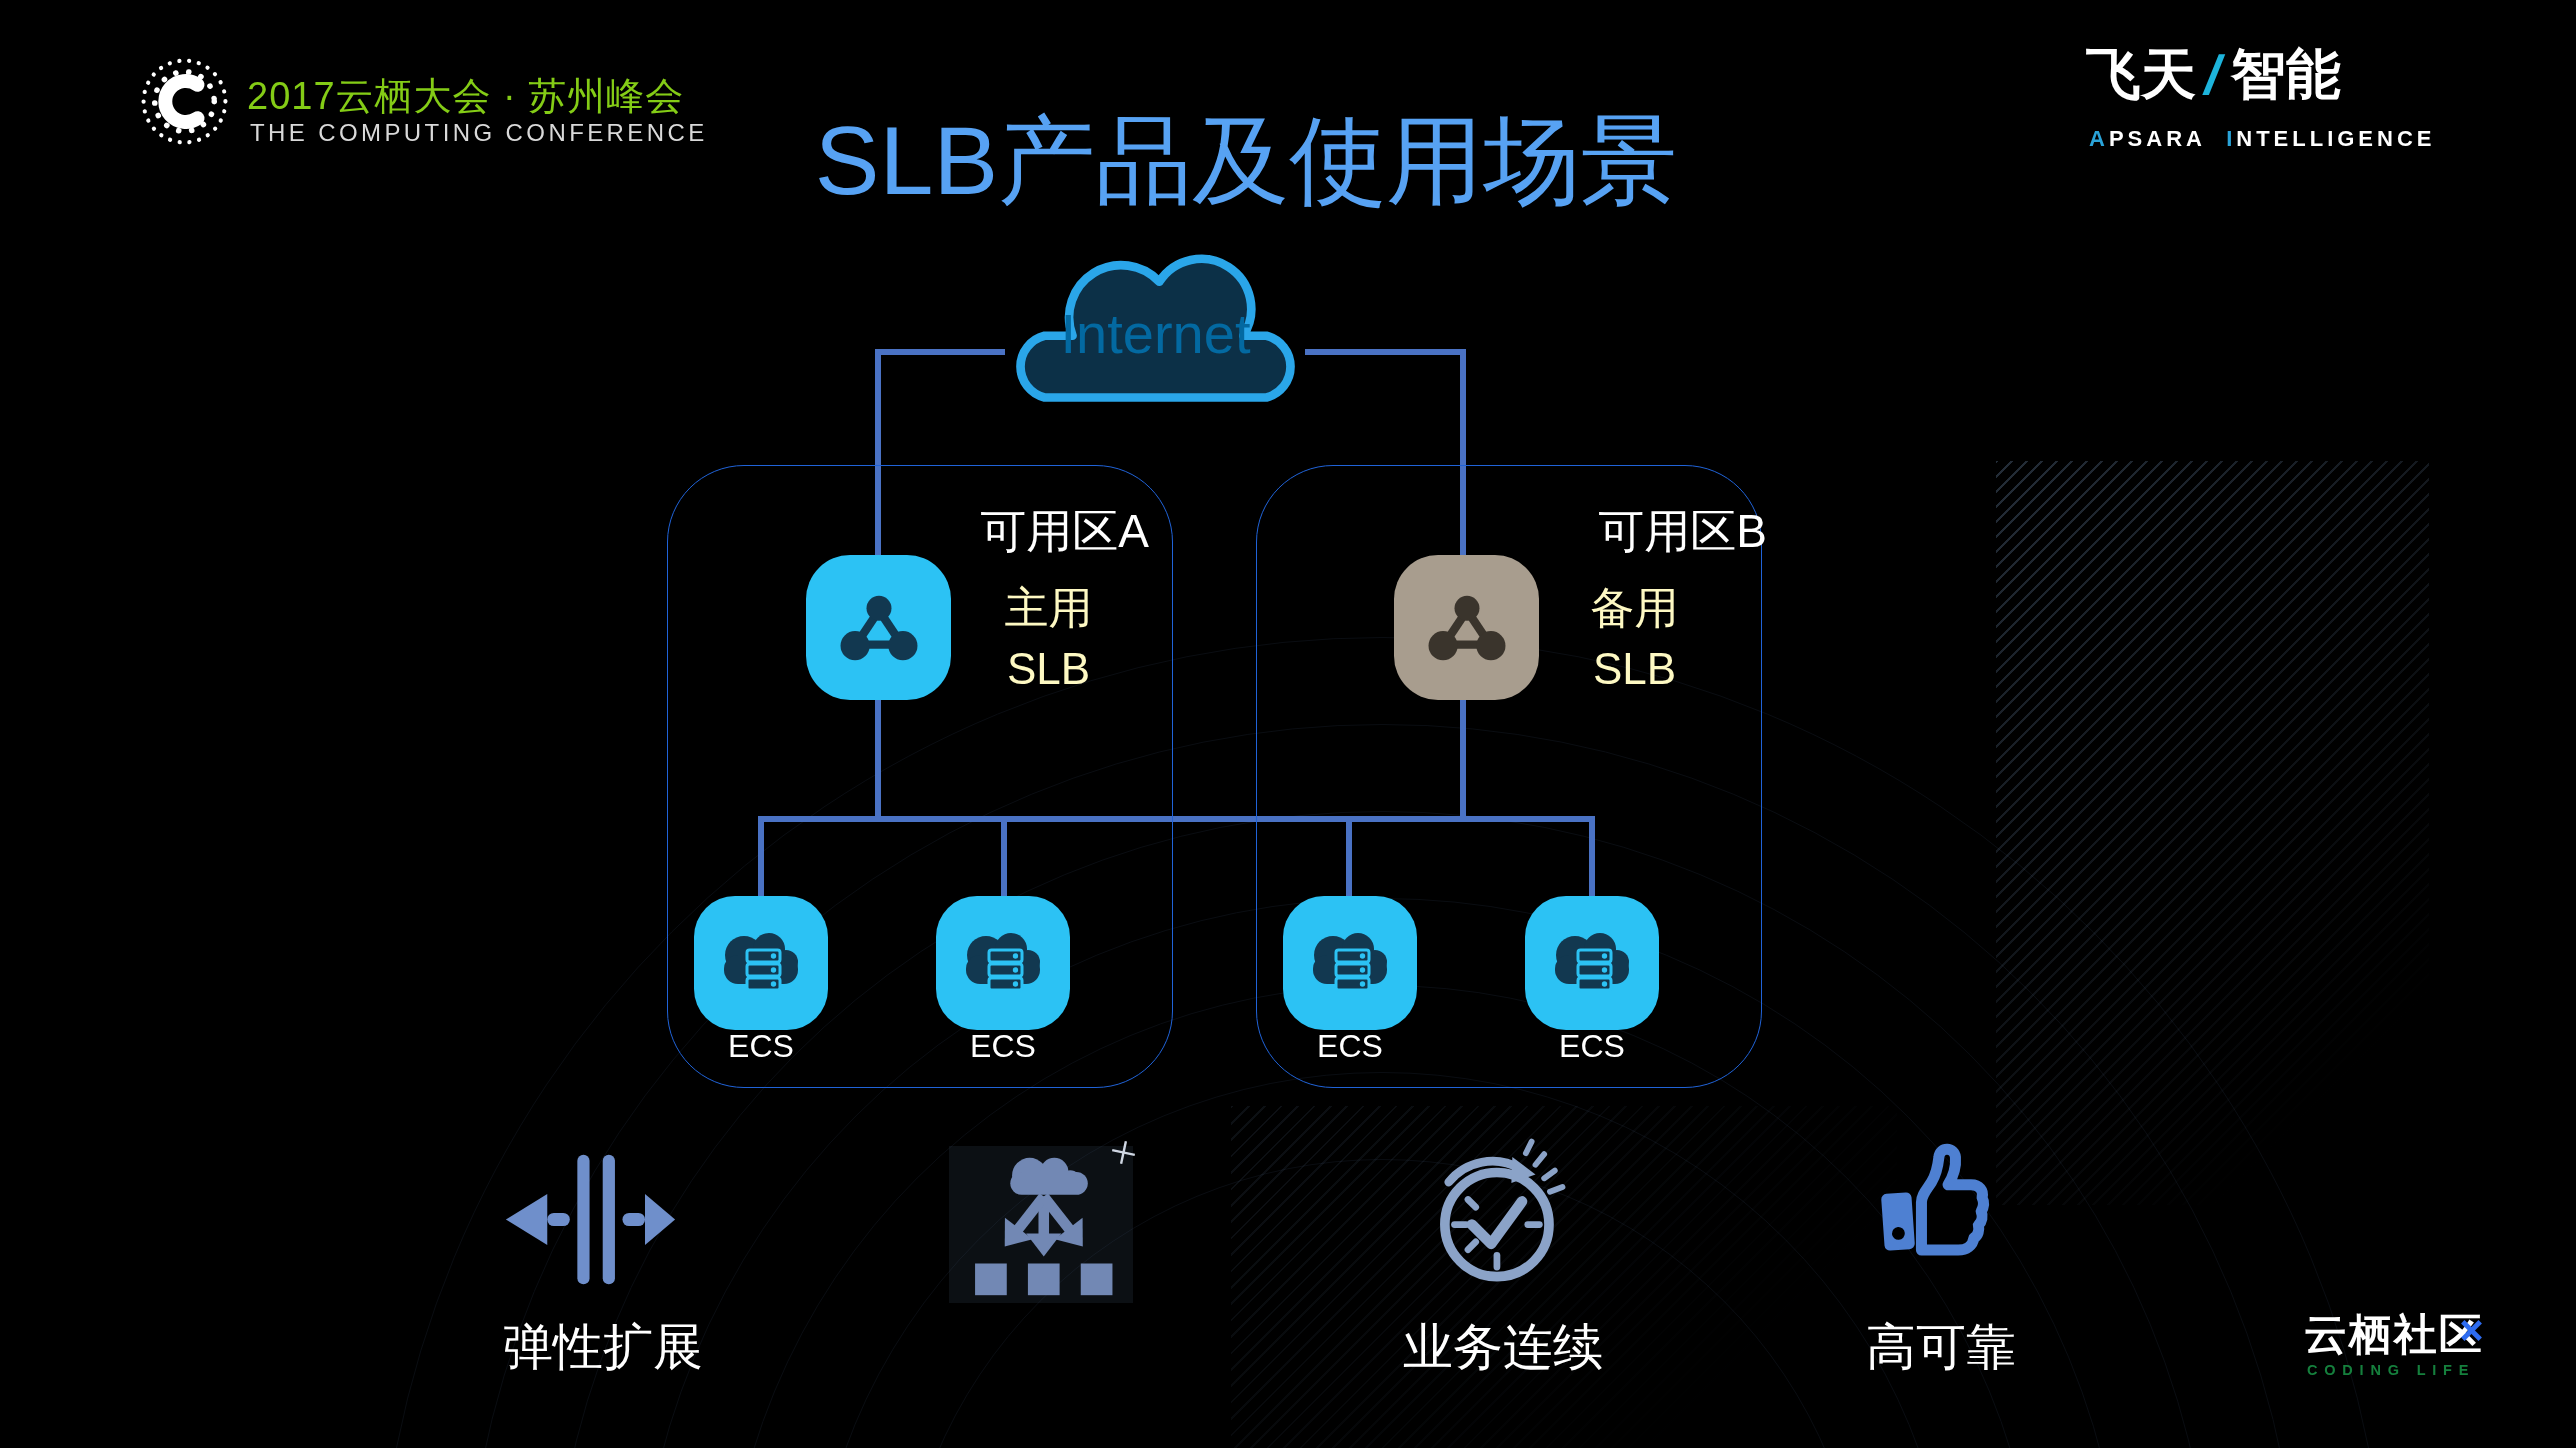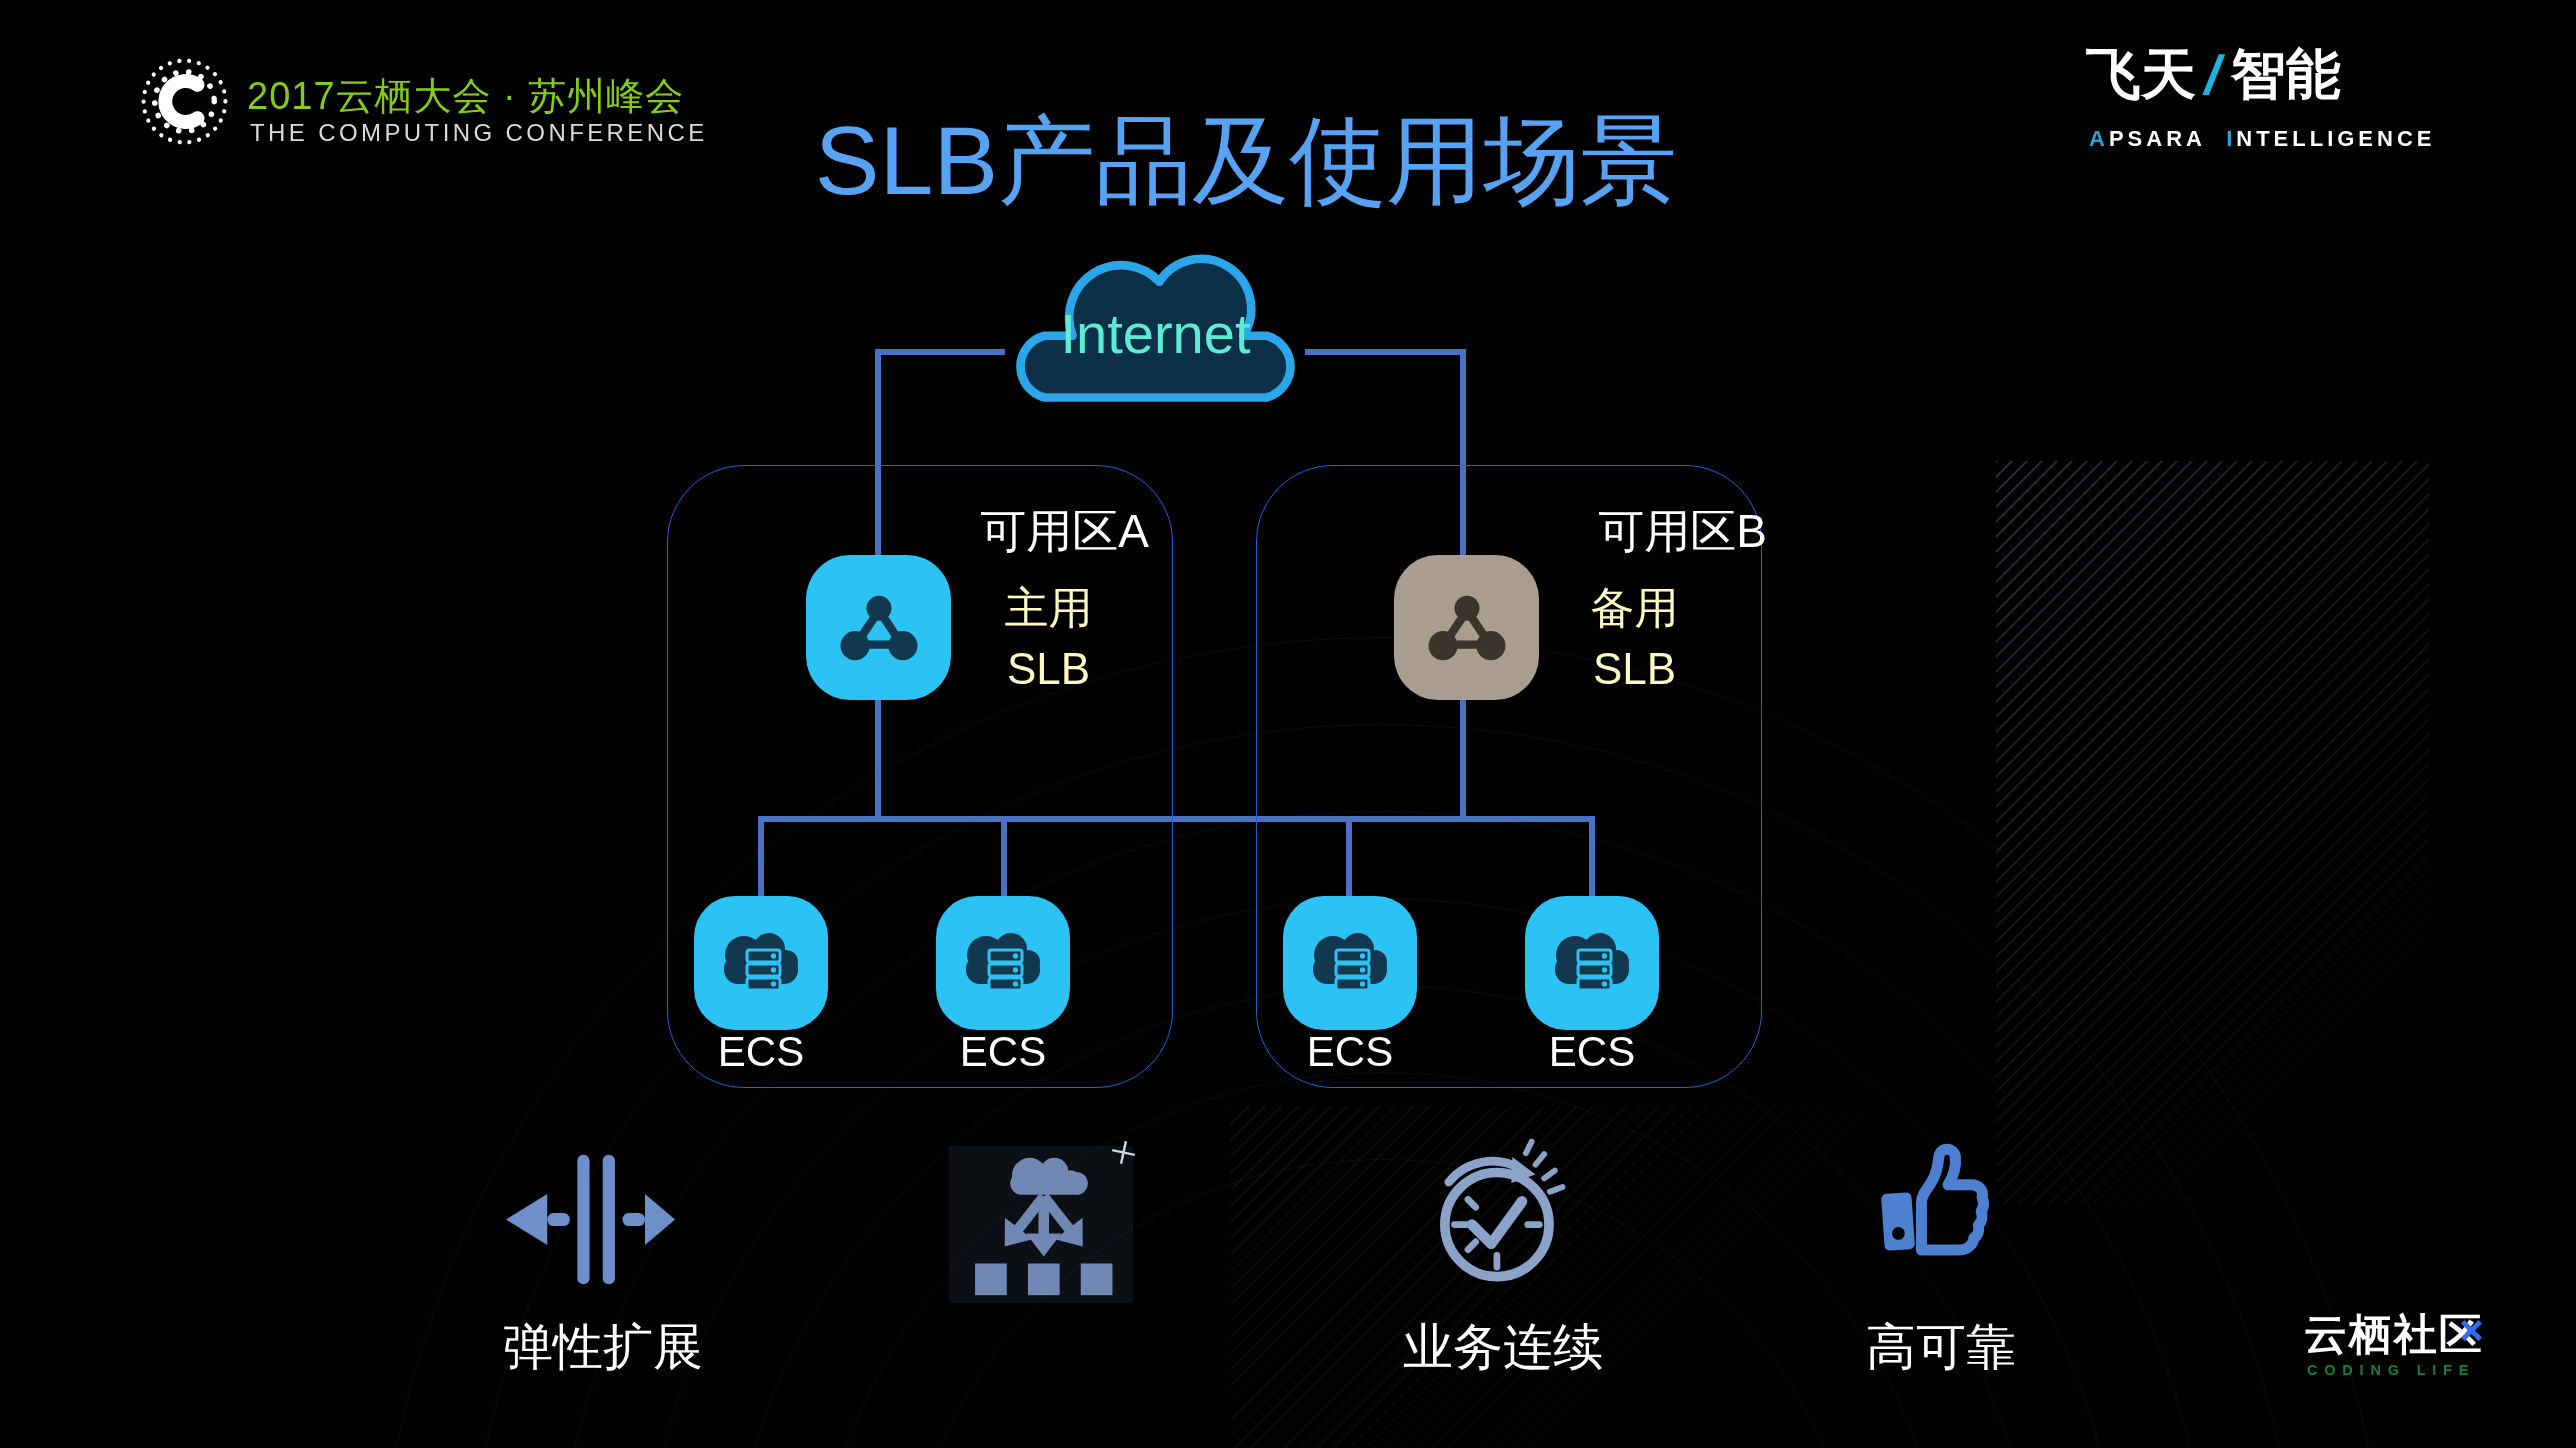--- a/index.html
+++ b/index.html
@@ -35,24 +35,24 @@
   .zone{position:absolute;top:465px;width:504px;height:621px;border:1.9px solid #2063d8;border-radius:77px;}
   .zone-label{position:absolute;top:501px;width:280px;text-align:right;font-size:46px;color:#fff;white-space:nowrap;}
   .slb-caption{position:absolute;top:578px;width:145px;text-align:center;font-size:44px;line-height:1.38;color:#fef9c3;}
 
   
   .squircle{position:absolute;display:flex;align-items:center;justify-content:center;}
   .slb-box{width:145px;height:145px;border-radius:44px;top:555px;}
   .slb-primary{background:#2cc2f4;}
   .slb-backup{background:#a89d8e;}
   .ecs-box{width:134px;height:134px;border-radius:41px;top:896px;background:#2cc2f4;}
-  .ecs-label{position:absolute;top:1028px;width:134px;text-align:center;font-size:42px;color:#fff;}
-
-  
-  .internet-label{left:1004px;top:301px;width:303px;text-align:center;font-size:56px;color:#5eead4;}
+  .ecs-label{position:absolute;top:1028px;width:134px;text-align:center;font-size:32px;color:#fff;}
+
+  
+  .internet-label{left:1004px;top:301px;width:303px;text-align:center;font-size:56px;color:#0369a1;}
 
   
   .feature-label{position:absolute;top:1314px;width:290px;text-align:center;font-size:50px;color:#fff;white-space:nowrap;}
   .balance-panel{left:949px;top:1146px;width:184px;height:157px;background:rgba(96,120,155,.13);}
 
   
   .community{left:2304px;top:1306px;display:flex;font-size:43px;font-weight:bold;letter-spacing:1.9px;white-space:nowrap;}
   .community .last{position:relative;}
   .community-sub{left:2307px;top:1362px;font-size:14.5px;font-weight:bold;letter-spacing:6.8px;color:#15803d;white-space:nowrap;}
 </style>

